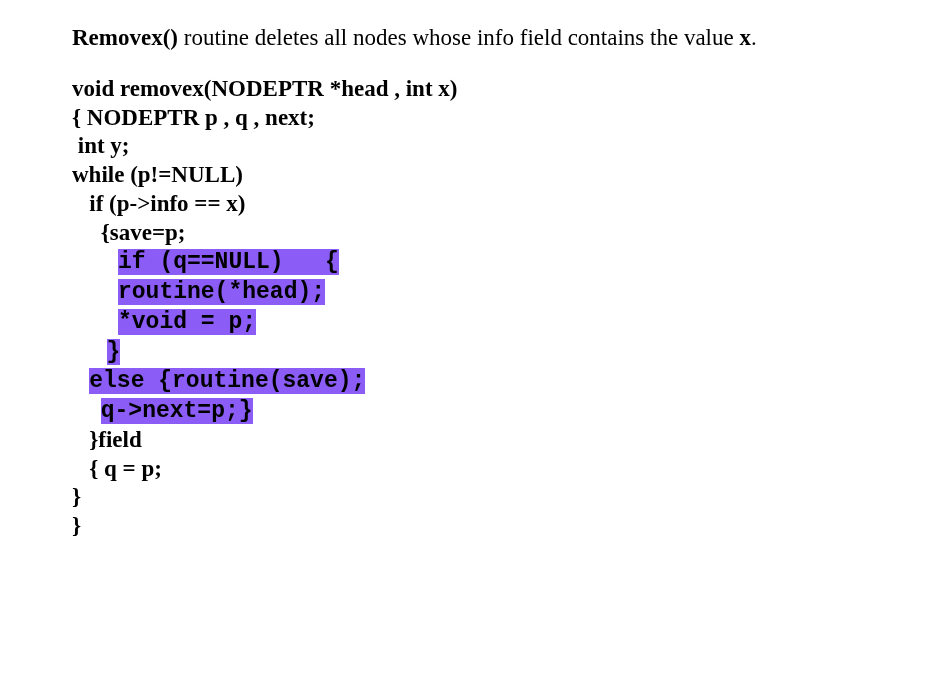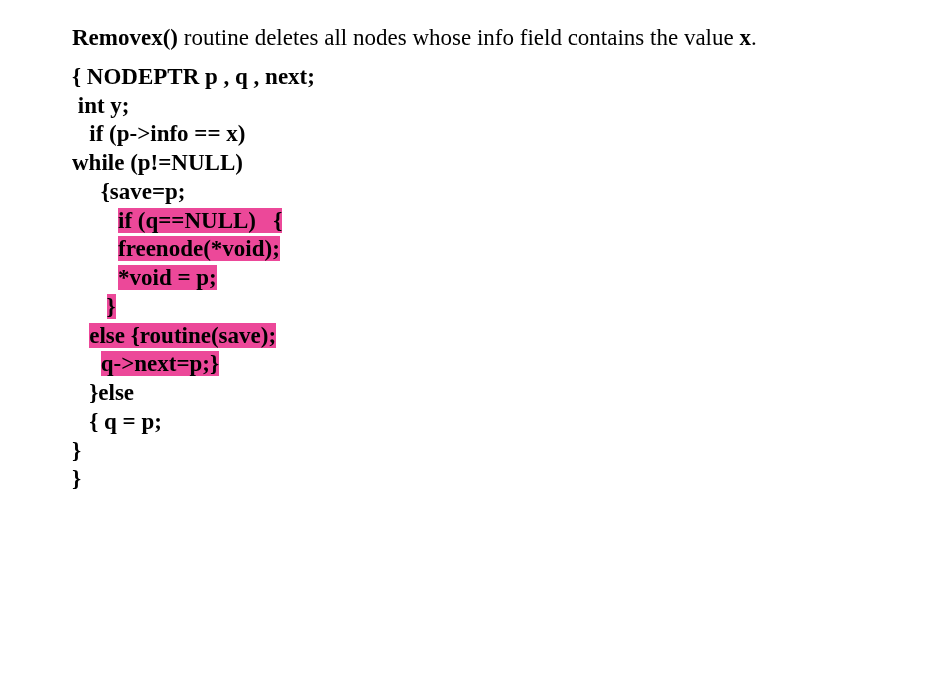--- a/index.html
+++ b/index.html
@@ -11,52 +11,54 @@
       width: 930px;
       height: 700px;
       background: #ffffff;
       font-family: "Times New Roman", Times, serif;
       font-size: 23px;
       color: #000000;
       padding: 24px 72px;
       line-height: 1.25;
     }
     .intro {
-      margin-bottom: 10px;
+      margin-bottom: 22px;
     }
     .bold {
       font-weight: bold;
     }
     .code-block {
       font-family: "Times New Roman", Times, serif;
     }
     .code-line {
       white-space: pre;
       font-weight: bold;
     }
     .hl {
-      background-color: #ec4899;
+      background-color: #8b5cf6;
+      font-family: Liberation Mono, monospace;
     }
   </style>
 </head>
 <body>
 
 <div class="intro">
   <span class="bold">Removex()</span><span> routine deletes all nodes whose info field contains the value </span><span class="bold">x</span><span>.</span>
 </div>
 
 <div class="code-block">
+  <div class="code-line">void removex(NODEPTR *head , int x)</div>
   <div class="code-line">{ NODEPTR p , q , next;</div>
   <div class="code-line"> int y;</div>
+  <div class="code-line">while (p!=NULL)</div>
   <div class="code-line">   if (p-&gt;info == x)</div>
-  <div class="code-line">while (p!=NULL)</div>
   <div class="code-line">     {save=p;</div>
   <div class="code-line"><span>        </span><span class="hl">if (q==NULL)   {</span></div>
-  <div class="code-line"><span>        </span><span class="hl">freenode(*void);</span></div>
+  <div class="code-line"><span>        </span><span class="hl">routine(*head);</span></div>
   <div class="code-line"><span>        </span><span class="hl">*void = p;</span></div>
   <div class="code-line"><span>      </span><span class="hl">}</span></div>
   <div class="code-line"><span>   </span><span class="hl">else {routine(save);</span></div>
   <div class="code-line"><span>     </span><span class="hl">q-&gt;next=p;}</span></div>
-  <div class="code-line">   }else</div>
+  <div class="code-line">   }field</div>
   <div class="code-line">   { q = p;</div>
   <div class="code-line">}</div>
   <div class="code-line">}</div>
 </div>
 
 </body></html>

